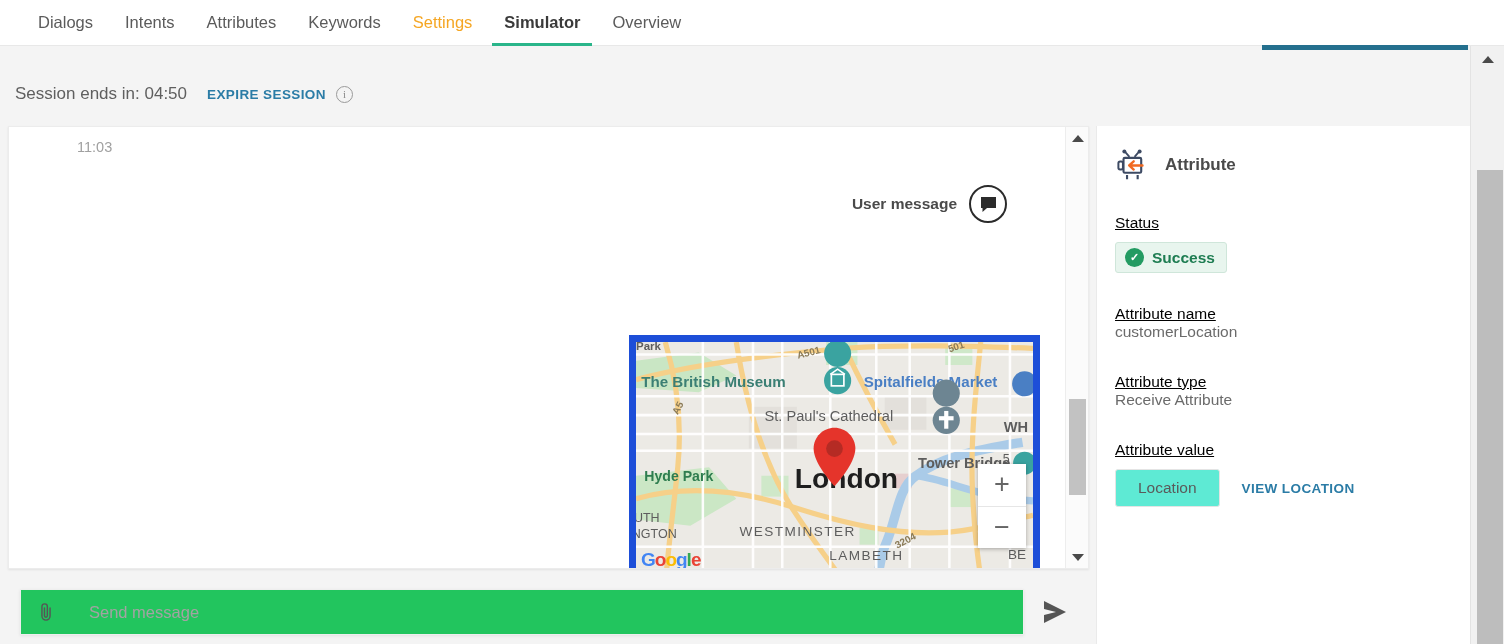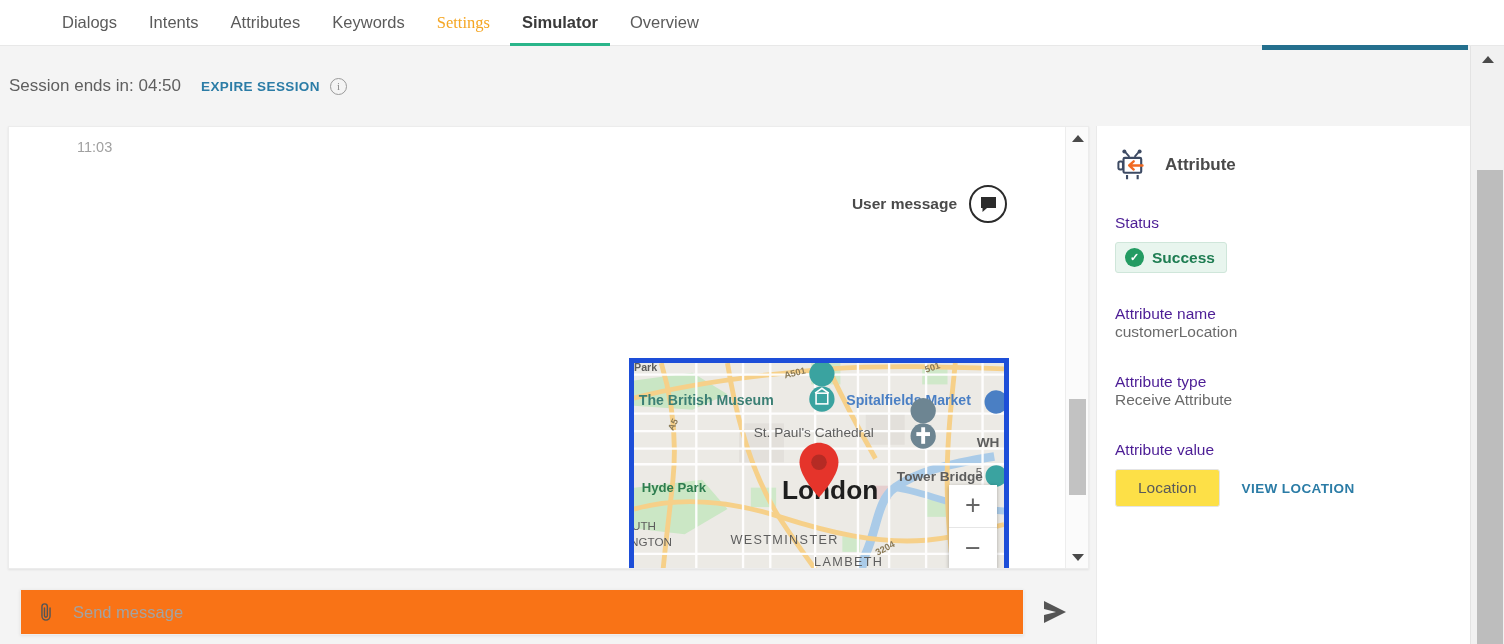--- a/index.html
+++ b/index.html
@@ -12,50 +12,50 @@
   }
 
   
   .topnav {
     position: absolute; left: 0; top: 0;
     width: 1504px; height: 46px;
     background: #ffffff;
     border-bottom: 1px solid #e8e8e8;
     display: flex; align-items: center;
   }
-  .nav-items { display: flex; align-items: center; height: 46px; padding-left: 46px; }
+  .nav-items { display: flex; align-items: center; height: 46px; padding-left: 22px; }
   .nav-item {
     position: relative;
     height: 46px;
     display: flex; align-items: center;
     padding: 0 16px;
     font-size: 16.5px;
     color: #5b5b5b;
     white-space: nowrap;
     cursor: pointer;
   }
-  .nav-item.accent { color: #f5a623; font-family: Liberation Serif, serif; }
+  .nav-item.accent { color: #f5a623; }
   .nav-item.active { color: #3a3a3a; font-weight: 700; }
   .nav-item.active::after {
     content: "";
     position: absolute; left: 4px; right: 4px; bottom: 0;
     height: 3px; background: #2ab58a;
   }
   .topbar-blue {
     position: absolute; right: 36px; top: 45px;
     width: 206px; height: 5px;
     background: #24708e;
   }
 
   
   .session-row {
-    position: absolute; left: 0; top: 50px;
+    position: absolute; left: 0; top: 58px;
     width: 1470px; height: 72px;
     display: flex; align-items: center;
-    padding-left: 9px;
+    padding-left: 15px;
     background: #f4f4f4;
   }
   .session-text { font-size: 17px; color: #5f5f5f; }
   .expire-link {
     margin-left: 20px;
     font-size: 13.5px; font-weight: bold;
     color: #2b7ca6; letter-spacing: .4px;
     cursor: pointer;
   }
   .info-icon {
@@ -85,23 +85,23 @@
   }
   .user-label { font-size: 15.5px; font-weight: bold; color: #4a4a4a; }
   .bubble-badge {
     width: 38px; height: 38px; border-radius: 50%;
     border: 2px solid #2b2b2b;
     display: flex; align-items: center; justify-content: center;
   }
 
   
   .map-wrap {
-    position: absolute; left: 620px; top: 231px;
-    width: 380px; height: 257px;
-    border: 5px solid #1d4ed8; overflow: hidden;
+    position: absolute; left: 620px; top: 208px;
+    width: 411px; height: 257px;
+    border: 7px solid #1d4ed8; overflow: hidden;
     background: #e9e6e0;
   }
   .map-svg { position: absolute; inset: 0; }
   .map-zoom {
     position: absolute; right: 7px; top: 122px;
     width: 48px; height: 84px; background: #fff;
     box-shadow: 0 1px 4px rgba(0,0,0,.3);
     display: flex; flex-direction: column;
   }
   .map-zoom div {
@@ -136,23 +136,23 @@
   .tri-dn  { width:0;height:0;border-left:6px solid transparent;border-right:6px solid transparent;border-top:7px solid #4a4a4a; }
   .chat-thumb {
     position: absolute; left: 3px; top: 272px;
     width: 17px; height: 96px; background: #c2c2c2; cursor: pointer;
   }
 
   
   .composer {
     position: absolute; left: 20px; top: 589px;
     width: 1004px; height: 46px;
-    background: #f97316; border: 1px solid #eee;
+    background: #22c55e; border: 1px solid #eee;
     box-shadow: 0 1px 3px rgba(0,0,0,.08);
-    display: flex; align-items: center; padding-left: 16px;
+    display: flex; align-items: center; padding-left: 16px; gap: 16px;
   }
   .clip { width: 18px; height: 22px; margin-right: 16px; cursor: pointer; }
   .msg-input {
     flex: 1; border: 0; outline: none; height: 100%;
     font-size: 16.5px; color: #333;
     font-family: "Liberation Sans", sans-serif; background: transparent;
   }
   .msg-input::placeholder { color: #a3a3a3; }
   .send-btn {
     position: absolute; left: 1040px; top: 598px;
@@ -161,31 +161,31 @@
 
   
   .right-panel {
     position: absolute; left: 1096px; top: 126px;
     width: 374px; height: 518px;
     background: #fff; border-left: 1px solid #eaeaea;
     padding: 22px 18px 0 18px;
   }
   .rp-head { display: flex; align-items: center; gap: 16px; }
   .rp-title { font-size: 17px; font-weight: bold; color: #4a4a4a; }
-  .rp-section-label { font-size: 15.5px; color: #4c1d95; margin-top: 32px; }
+  .rp-section-label { font-size: 15.5px; color: #000000; margin-top: 32px; text-decoration: underline; }
   .rp-value { font-size: 15.5px; color: #6a6a6a; }
   .badge-success {
     display: inline-flex; align-items: center; gap: 8px;
     margin-top: 10px; padding: 5px 11px 5px 9px;
     background: #e8f5ee; border: 1px solid #cfe6da; border-radius: 3px;
     font-size: 15.5px; font-weight: bold; color: #1e7d52;
   }
   .value-row { display: flex; align-items: center; gap: 22px; margin-top: 10px; }
   .loc-box {
-    padding: 9px 22px; background: #fde047; border: 1px solid #e4e4e4;
+    padding: 9px 22px; background: #5eead4; border: 1px solid #e4e4e4;
     border-radius: 3px; font-size: 15.5px; color: #5a5a5a; cursor: pointer;
   }
   .view-link {
     font-size: 13.5px; font-weight: bold; letter-spacing: .4px;
     color: #2b7ca6; cursor: pointer;
   }
 
   
   .page-sb {
     position: absolute; right: 0; top: 46px;

